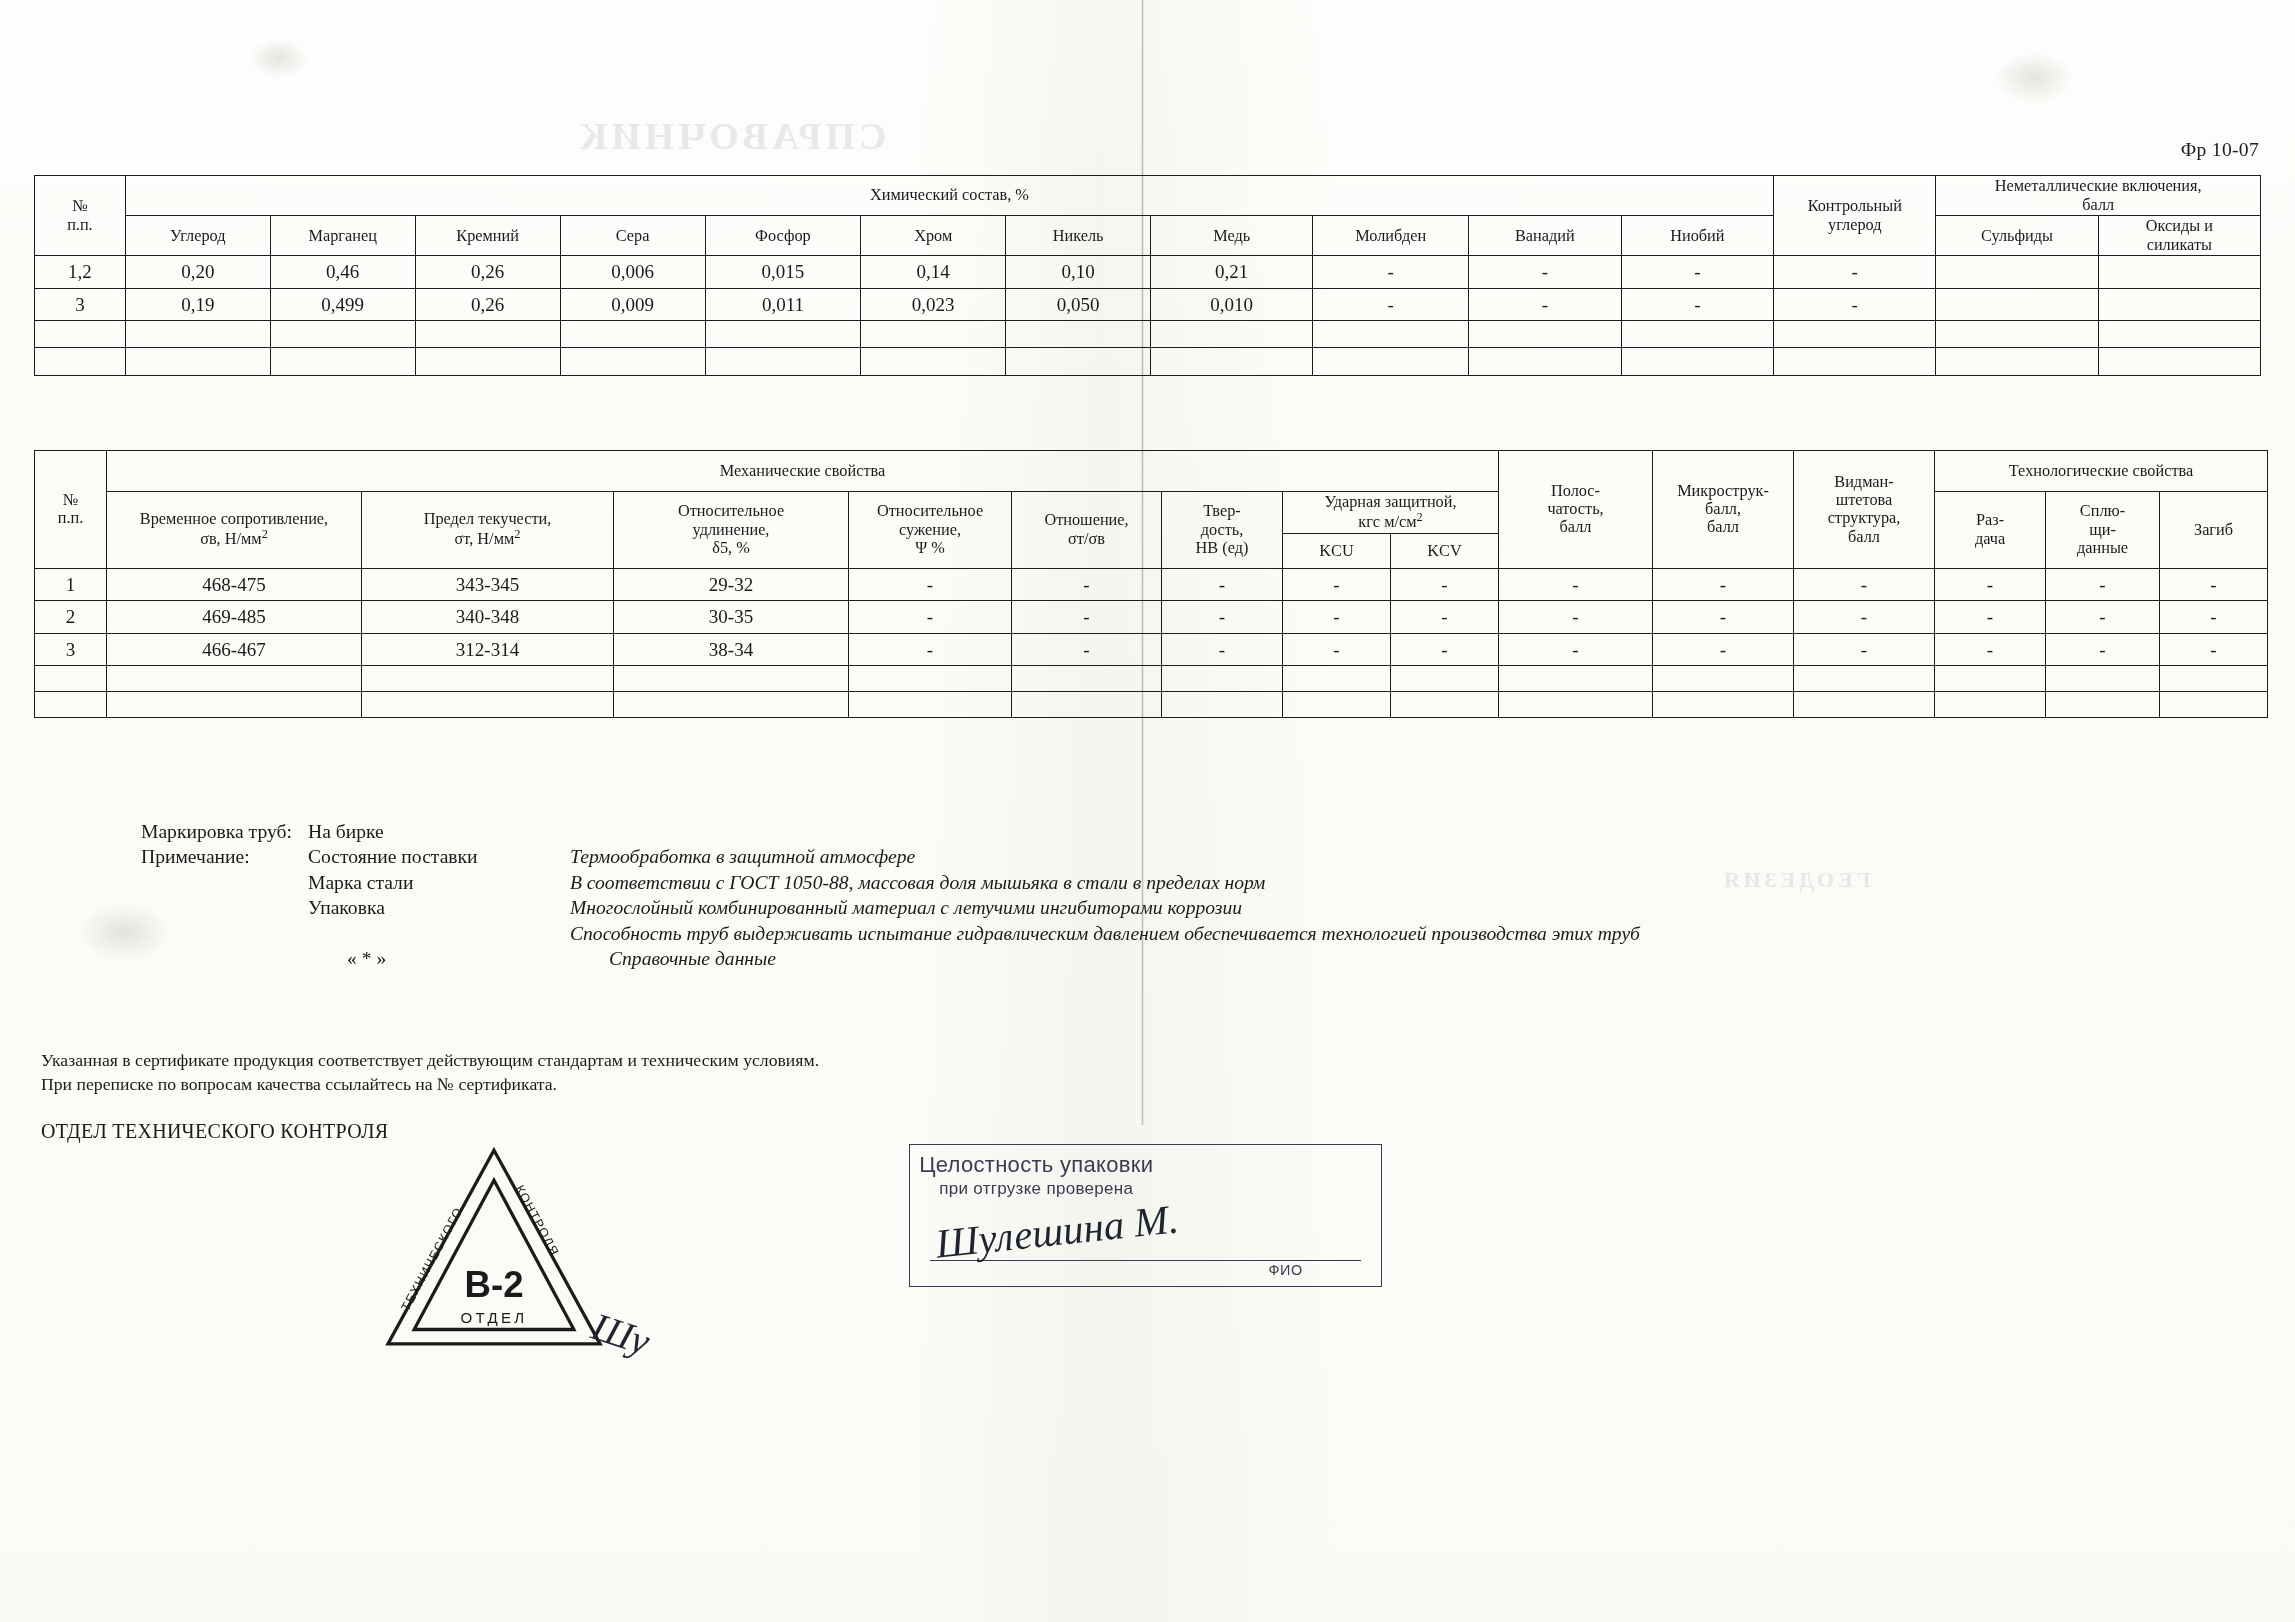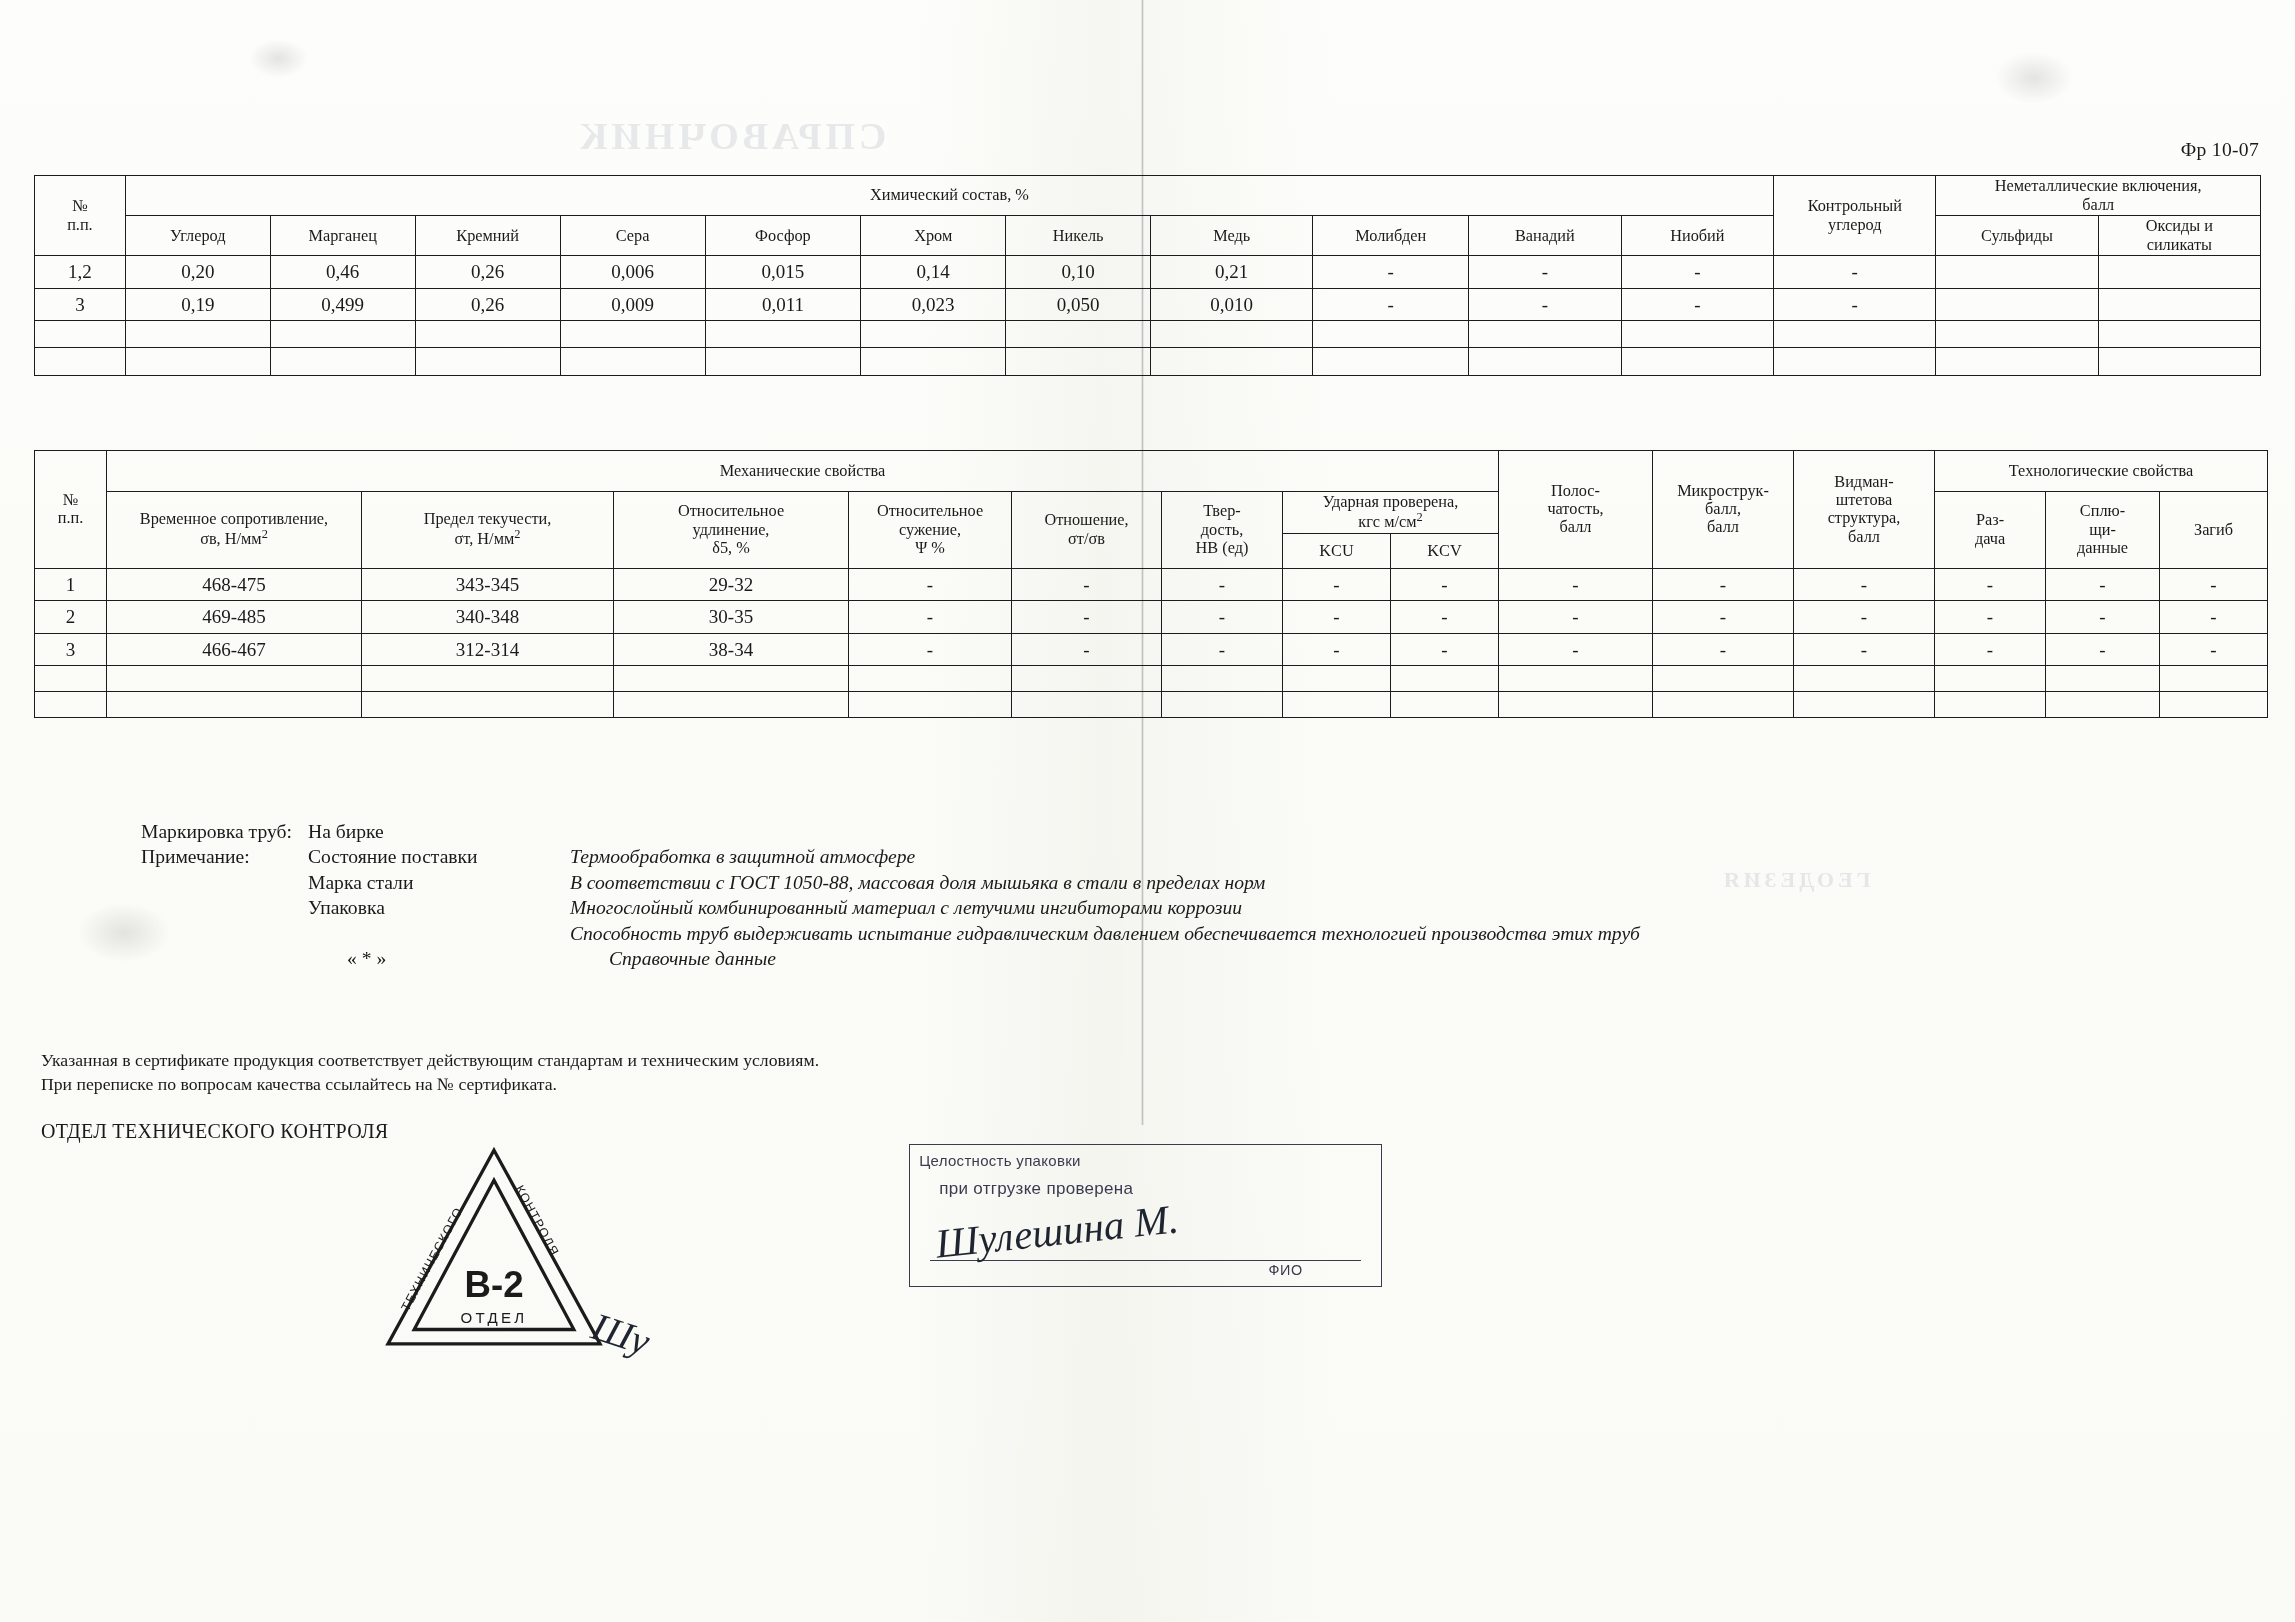--- a/index.html
+++ b/index.html
@@ -158,21 +158,21 @@
     width: 471px;
     height: 141px;
     border: 1.3px solid #3b3b50;
     color: #3b3b50;
     font-family: "Liberation Sans", sans-serif;
   }
   .rect-stamp .line1 {
     position: absolute;
     left: 9.2px;
     top: 6.5px;
-    font-size: 15px;
+    font-size: 22px;
     letter-spacing: 0.3px;
     white-space: nowrap;
   }
   .rect-stamp .line2 {
     position: absolute;
     left: 9.2px;
     top: 34px;
     font-size: 17px;
     letter-spacing: 0.3px;
     white-space: nowrap;
@@ -432,21 +432,21 @@
         <td rowspan="2" class="hd">
           <div>Отношение,</div>
           <div>σт/σв</div>
         </td>
         <td rowspan="2" class="hd">
           <div>Твер-</div>
           <div>дость,</div>
           <div>НВ (ед)</div>
         </td>
         <td colspan="2" class="hd">
-          <div>Ударная проверена,</div>
+          <div>Ударная защитной,</div>
           <div>
             <span>кгс м/см</span><span class="sup">2</span>
           </div>
         </td>
         <td rowspan="2" class="hd">
           <div>Раз-</div>
           <div>дача</div>
         </td>
         <td rowspan="2" class="hd">
           <div>Сплю-</div>

